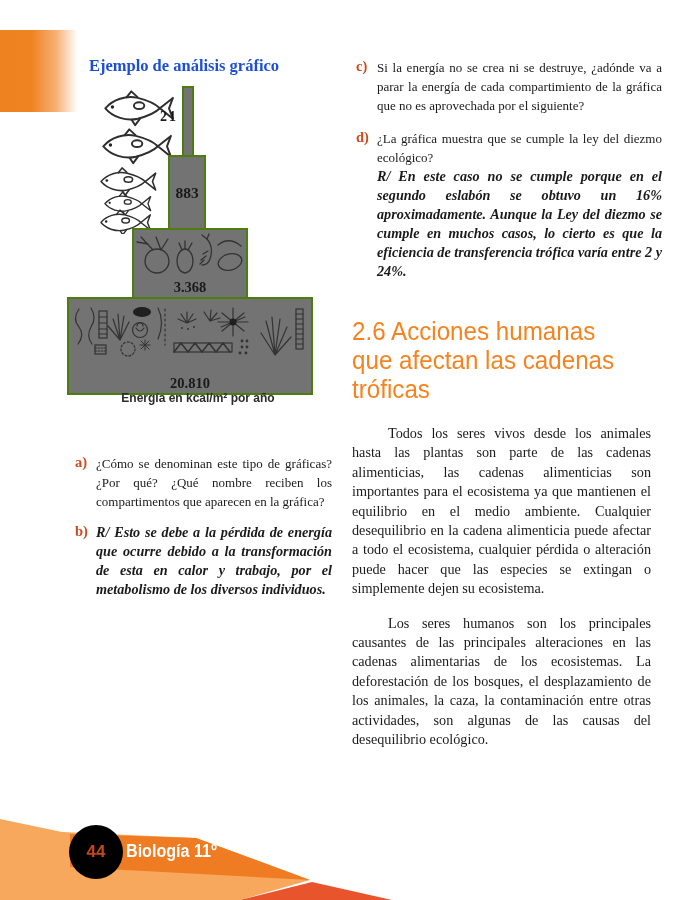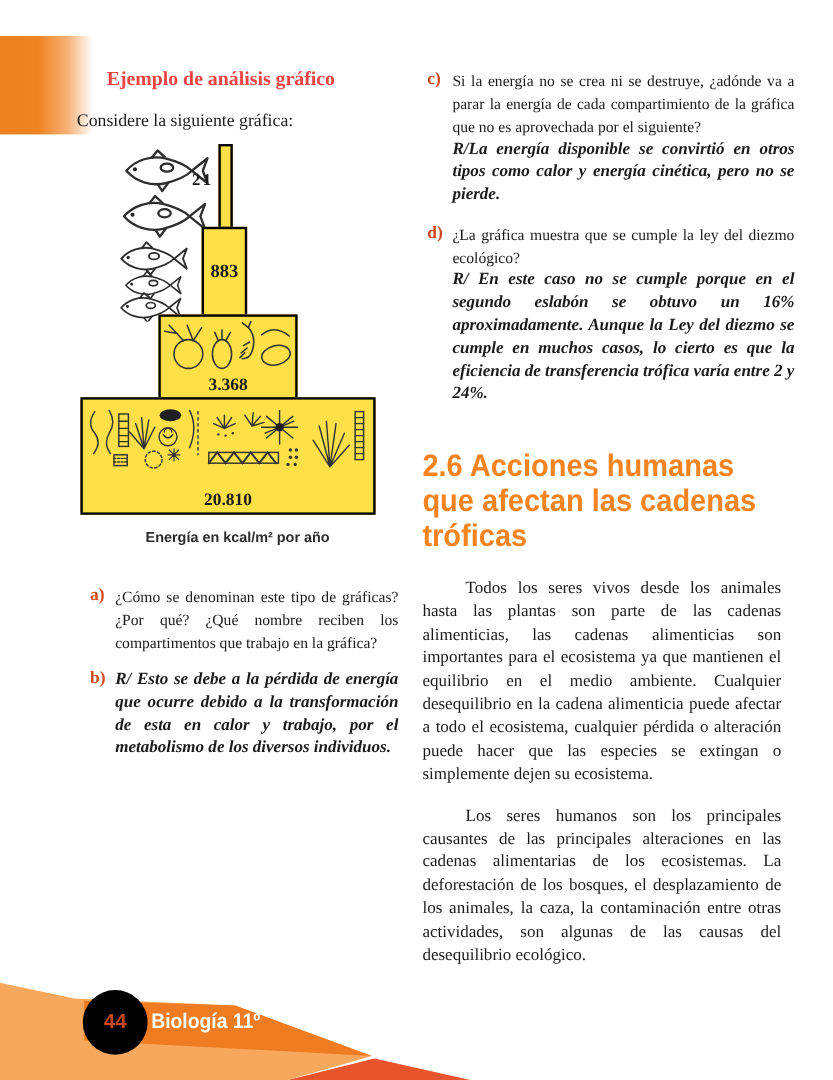--- a/index.html
+++ b/index.html
@@ -11,62 +11,62 @@
   .corner-gradient {
     position:absolute; left:0; top:30px; width:80px; height:82px;
     background:linear-gradient(to right,#ee8220 0%,#ef8322 40%,#f6b075 70%,rgba(255,255,255,0) 97%);
   }
   
   .left-col  { position:absolute; left:64px;  top:56px; width:268px; }
   .right-col { position:absolute; left:352px; top:56px; width:310px; }
 
   .example-heading {
     margin:0; width:240px; text-align:center;
-    font-size:16.5px; font-weight:bold; color:#ef4444;
+    font-size:16.5px; font-weight:bold; color:#1d4ed8;
   }
   .intro { margin:17px 0 0 0; font-size:14.8px; }
 
   
   .figure { position:relative; margin-top:8px; height:326px; }
-  .pv-box { position:absolute; background:#fde047; border:2px solid #000000; box-sizing:border-box; }
+  .pv-box { position:absolute; background:#737373; border:2px solid #4d7c0f; box-sizing:border-box; }
   .bar1 { left:118px; top:2px;   width:12px;  height:71px; }
   .lbl-21 { position:absolute; left:96px; top:25px; width:30px; text-align:left;
             font-weight:bold; font-size:14px; letter-spacing:2px; }
   .box2 { left:104px; top:71px;  width:38px;  height:75px;
           display:flex; align-items:center; justify-content:center;
           font-weight:bold; font-size:15.5px; }
   .box3 { left:68px;  top:144px; width:116px; height:71px; }
   .box4 { left:3px;   top:213px; width:246px; height:98px; }
   .box-label { position:absolute; left:0; right:0; bottom:1px; text-align:center;
                font-weight:bold; font-size:14.5px; }
   .fish-svg  { position:absolute; left:34px; top:2px; }
   .zoop-svg  { position:absolute; left:0;    top:2px; }
   .phyto-svg { position:absolute; left:1px;  top:2px; }
-  .caption { position:absolute; left:0; right:0; top:323px; text-align:center;
+  .caption { position:absolute; left:0; right:0; top:307px; text-align:center;
              font-family:"Liberation Sans", sans-serif; font-weight:bold;
              font-size:12px; color:#2b2b2b; }
 
   
   .qa { display:flex; }
   .left-col .qa { padding-left:11px; }
   .right-col .qa { padding-left:4px; }
   .qa-a { margin-top:44px; }
   .qa-b { margin-top:12px; }
   .qa-c { margin-top:2px; }
   .qa-d { margin-top:14px; }
   .qmark { flex:0 0 21px; font-weight:bold; color:#cf4a1c; font-size:14.5px; }
   .qbody { flex:1; }
   .qtext   { font-size:13px; line-height:19px; text-align:justify; }
   .qanswer { font-size:14.2px; line-height:19px; text-align:justify;
              font-weight:bold; font-style:italic; }
 
   
   .section-heading {
     margin-top:36px; color:#f5831f;
-    font-family:"Liberation Sans", sans-serif; font-weight:bold;
+    font-family:"Liberation Sans", sans-serif; font-weight:normal;
     font-size:26px; line-height:29px;
   }
   .section-heading .line { display:block; transform:scaleX(0.93);
     transform-origin:left; white-space:nowrap; }
   .body-par { margin:20px 11px 0 0; font-size:14.2px; line-height:19.4px;
               text-align:justify; text-indent:36px; }
   .body-par.second { margin-top:15px; }
 
   
   .footer { position:absolute; left:0; bottom:0; width:694px; height:90px; }
@@ -84,21 +84,20 @@
     font-size:17.5px; transform:scaleX(0.92); transform-origin:left;
   }
 </style>
 </head>
 <body>
 
 <div class="corner-gradient"></div>
 
 <div class="left-col">
   <h2 class="example-heading">Ejemplo de análisis gráfico</h2>
-  <p class="intro">Considere la siguiente gráfica:</p>
 
   <div class="figure">
 
     <svg class="fish-svg" width="80" height="148" viewBox="0 0 80 148">
       <defs>
         <g id="fsh" fill="#ffffff" stroke="#2e2e2e" stroke-width="1.5" stroke-linejoin="round">
           <path d="M1 11 C 7 4, 17 1, 26 3 C 34 5, 40 8, 43 11 C 40 14, 34 17, 26 19 C 17 21, 7 18, 1 11 Z"></path>
           <path d="M43 11 L 53 3 L 50 11 L 53 19 Z"></path>
           <path d="M17 3 L 21 -2 L 26 2.6" fill="none"></path>
           <path d="M21 19.4 L 24 24 L 28 18.6" fill="none"></path>
@@ -175,39 +174,38 @@
       </svg>
       <div class="box-label">20.810</div>
     </div>
 
     <div class="caption">Energía en kcal/m² por año</div>
   </div>
 
   <div class="qa qa-a">
     <span class="qmark">a)</span>
     <div class="qbody">
-      <div class="qtext">¿Cómo se denominan este tipo de gráficas? ¿Por qué? ¿Qué nombre reciben los compartimentos que trabajo en la gráfica?</div>
+      <div class="qtext">¿Cómo se denominan este tipo de gráficas? ¿Por qué? ¿Qué nombre reciben los compartimentos que aparecen en la gráfica?</div>
     </div>
   </div>
 
   <div class="qa qa-b">
     <span class="qmark">b)</span>
     <div class="qbody">
       <div class="qanswer">R/ Esto se debe a la pérdida de energía que ocurre debido a la transformación de esta en calor y trabajo, por el metabolismo de los diversos individuos.</div>
     </div>
   </div>
 </div>
 
 <div class="right-col">
 
   <div class="qa qa-c">
     <span class="qmark">c)</span>
     <div class="qbody">
       <div class="qtext">Si la energía no se crea ni se destruye, ¿adónde va a parar la energía de cada compartimiento de la gráfica que no es aprovechada por el siguiente?</div>
-      <div class="qanswer">R/La energía disponible se convirtió en otros tipos como calor y energía cinética, pero no se pierde.</div>
     </div>
   </div>
 
   <div class="qa qa-d">
     <span class="qmark">d)</span>
     <div class="qbody">
       <div class="qtext">¿La gráfica muestra que se cumple la ley del diezmo ecológico?</div>
       <div class="qanswer">R/ En este caso no se cumple porque en el segundo eslabón se obtuvo un 16% aproximadamente. Aunque la Ley del diezmo se cumple en muchos casos, lo cierto es que la eficiencia de transferencia trófica varía entre 2 y 24%.</div>
     </div>
   </div>

